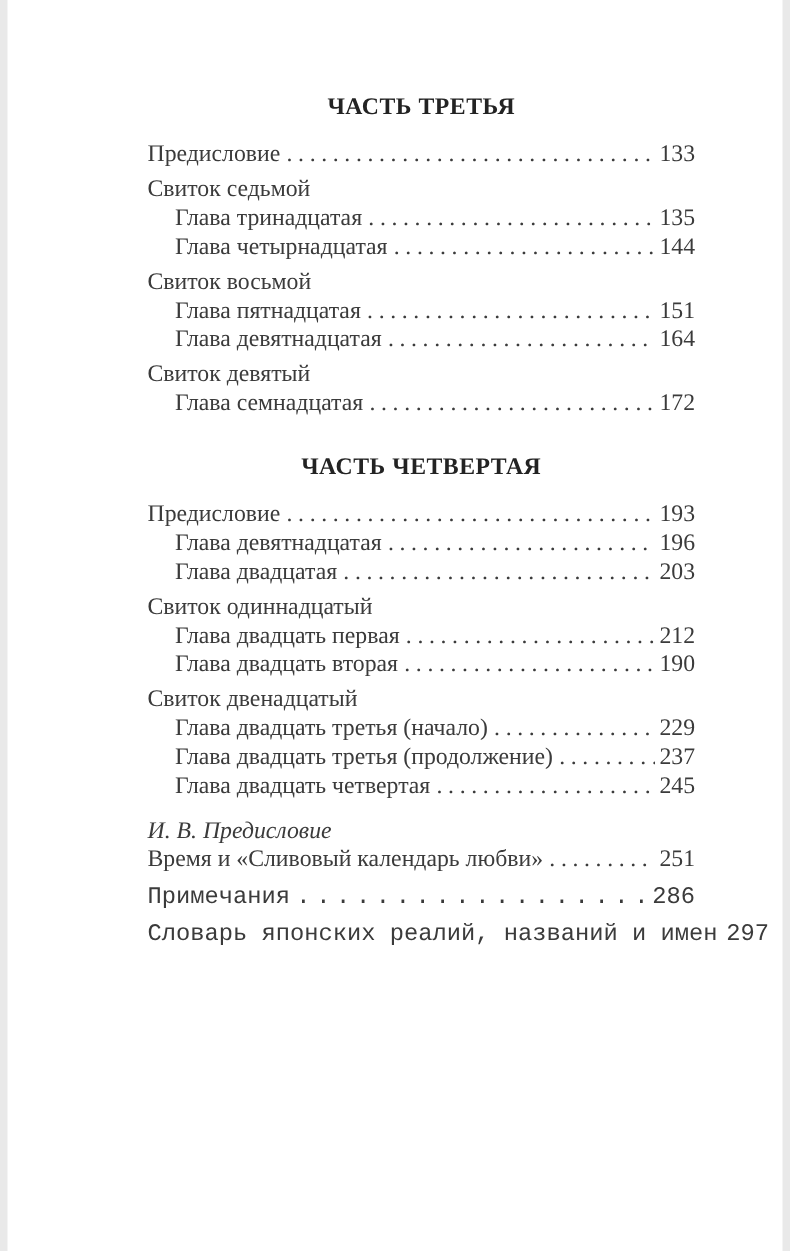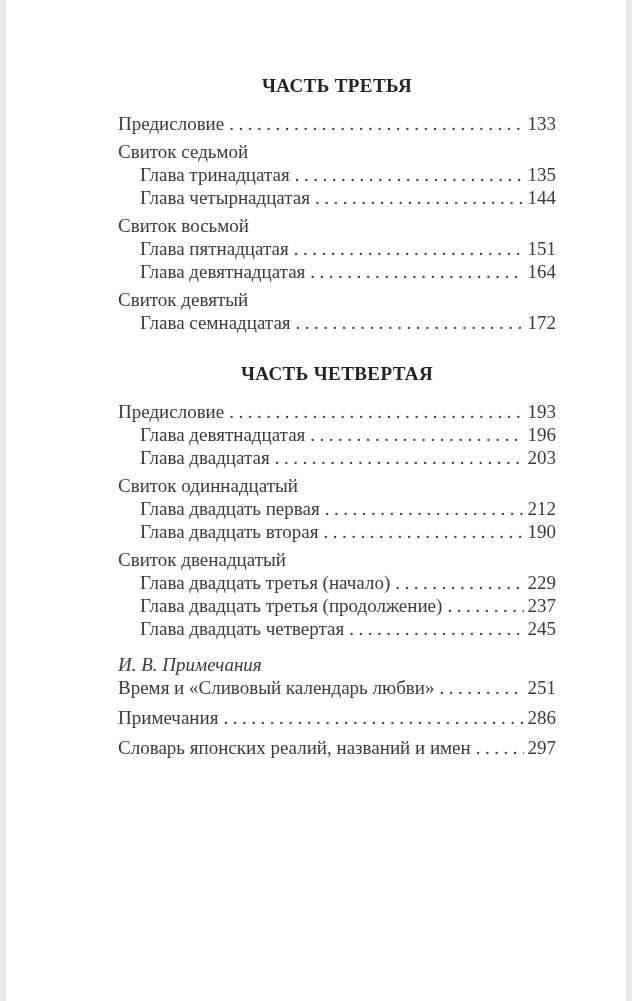--- a/index.html
+++ b/index.html
@@ -54,21 +54,21 @@
   .leader::after {
     content: "................................................................................";
     letter-spacing: 4.5px;
   }
   .pagenum {
     flex: 0 0 auto;
     min-width: 30px;
     text-align: right;
   }
   .back-matter { margin-top: 13px; }
-  .back-matter .toc-row.group-start { margin-top: 7px; }
+  .back-matter .toc-row.group-start { margin-top: 7px; font-family: Liberation Mono, monospace; }
 </style>
 </head>
 <body>
 
 <div class="book-page">
   <div class="content">
 
     <div class="section section-part3">
       <div class="section-heading">ЧАСТЬ ТРЕТЬЯ</div>
       <div class="toc-list">
@@ -188,21 +188,21 @@
             <span class="toc-label">Глава двадцать четвертая</span>
             <span class="leader"></span>
             <span class="pagenum">245</span>
           </div>
         </div>
     </div>
 
     <div class="toc-list back-matter">
 
         <div class="toc-row italic no-page">
-          <span class="toc-label">И. В. Примечания</span>
+          <span class="toc-label">И. В. Предисловие</span>
 
         </div>
 
         <div class="toc-row">
           <span class="toc-label">Время и «Сливовый календарь любви»</span>
           <span class="leader"></span>
           <span class="pagenum">251</span>
         </div>
 
         <div class="toc-row group-start">

